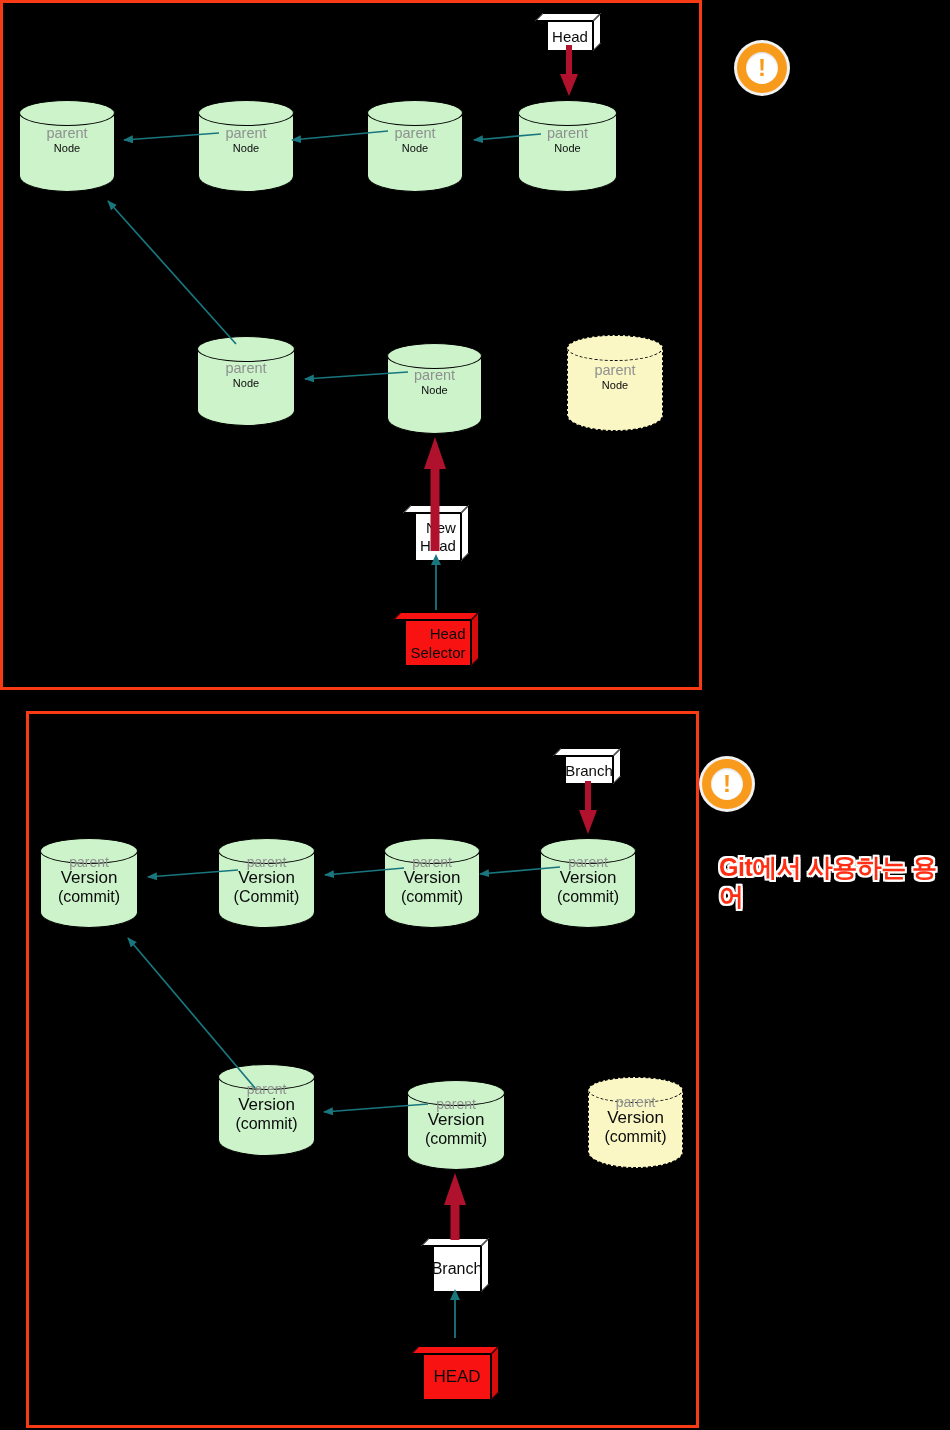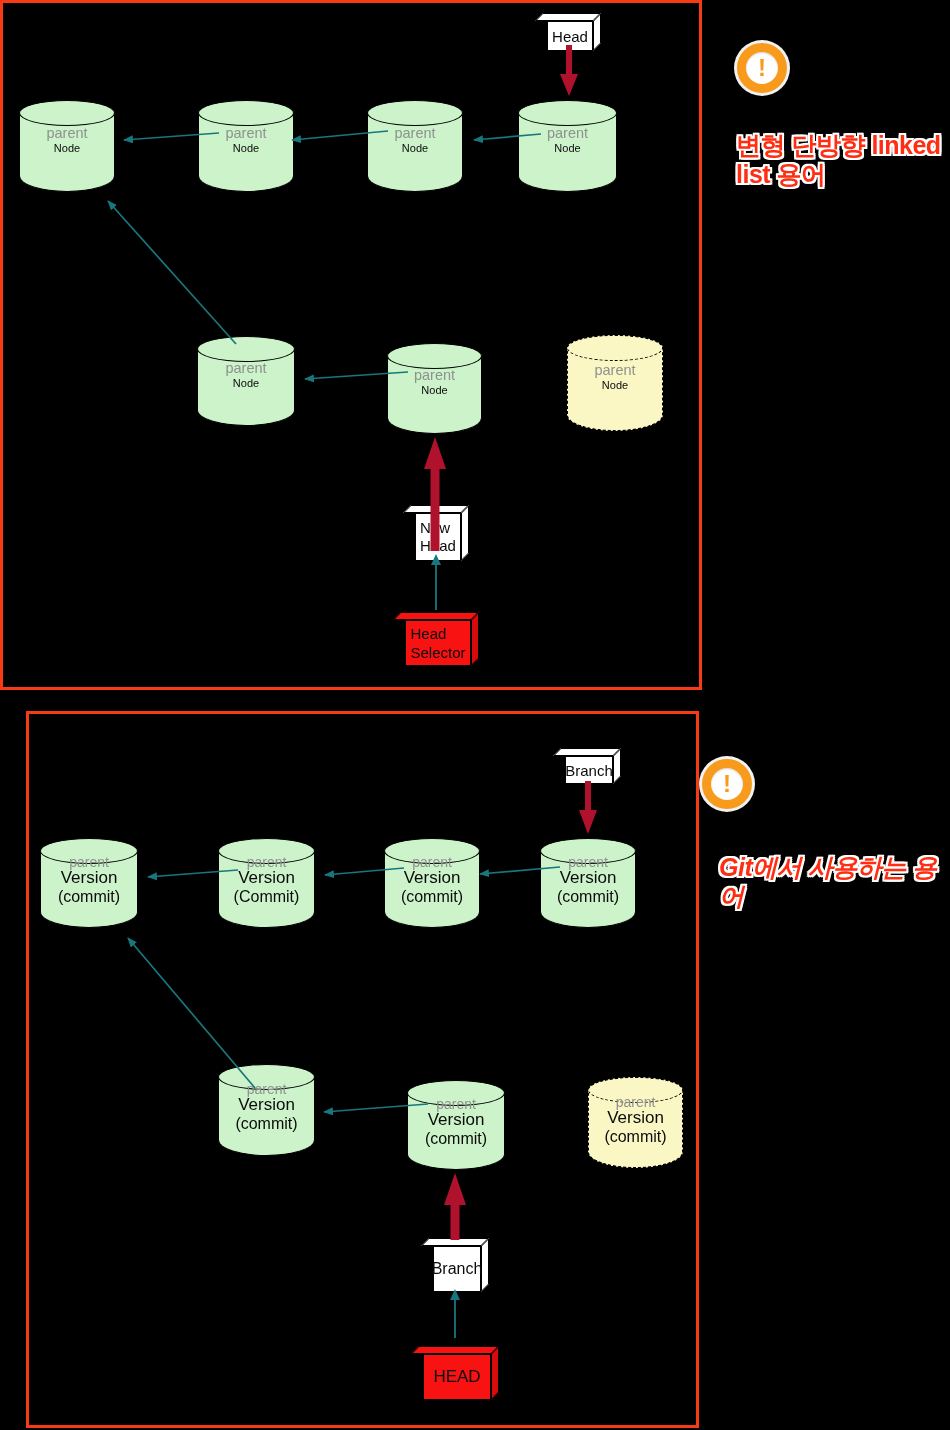--- a/index.html
+++ b/index.html
@@ -21,21 +21,21 @@
   .cyl .fld{display:block;color:#8f9190;font-size:14.5px;}
   .cyl .lbl{display:block;color:#0b0b0b;font-size:11px;margin-top:2px;}
   .cyl .sub{display:block;color:#0b0b0b;font-size:16px;margin-top:2px;}
   .green{--f:#ccf3ca;}
   .yellow{--f:#faf7c4;}
 
   
   .box3d{position:absolute;--bg:#fff;--d:8px;}
   .box3d .front{position:absolute;left:12px;top:var(--d);right:var(--d);bottom:0;background:var(--bg);
                 border:1.6px solid #000;box-sizing:border-box;display:flex;align-items:center;
-                justify-content:center;text-align:left;white-space:pre-line;color:#0b0b0b;}
+                justify-content:center;text-align:right;white-space:pre-line;color:#0b0b0b;}
   .box3d .topf{position:absolute;left:0;top:0;right:var(--d);height:var(--d);background:var(--bg);
                border:1.6px solid #000;box-sizing:border-box;transform:skewX(-45deg);
                transform-origin:0 100%;}
   .box3d .sidef{position:absolute;right:0;top:var(--d);width:var(--d);bottom:0;background:var(--bg);
                 border:1.6px solid #000;box-sizing:border-box;transform:skewY(-45deg);
                 transform-origin:0 0;}
   .box3d.red{--bg:#f81212;}
   .box3d.red .sidef{background:#d60c0c;}
 
   
@@ -251,19 +251,17 @@
     <polygon points="579,810 597,810 588,834" fill="#b0122d"></polygon>
 
     <line x1="455" y1="1240" x2="455" y2="1204" stroke="#b0122d" stroke-width="9"></line>
     <polygon points="444,1205 466,1205 455,1173" fill="#b0122d"></polygon>
 
     <line x1="455" y1="1338" x2="455" y2="1299" stroke="#19767e" stroke-width="1.8"></line>
     <polygon points="450,1300 460,1300 455,1289" fill="#19767e"></polygon>
   </svg>
 
   <div class="alert" style="left:737px;top:43px;">!</div>
-  <div class="heading" style="left:736px;top:131px;width:210px;">변형 단방향 linked
-list 용어</div>
 
   <div class="alert" style="left:702px;top:759px;">!</div>
-  <div class="heading" style="left:719px;top:853px;width:230px;font-style:italic;">Git에서 사용하는 용어</div>
+  <div class="heading" style="left:719px;top:853px;width:230px;">Git에서 사용하는 용어</div>
 
 </div>
 
 </body></html>

